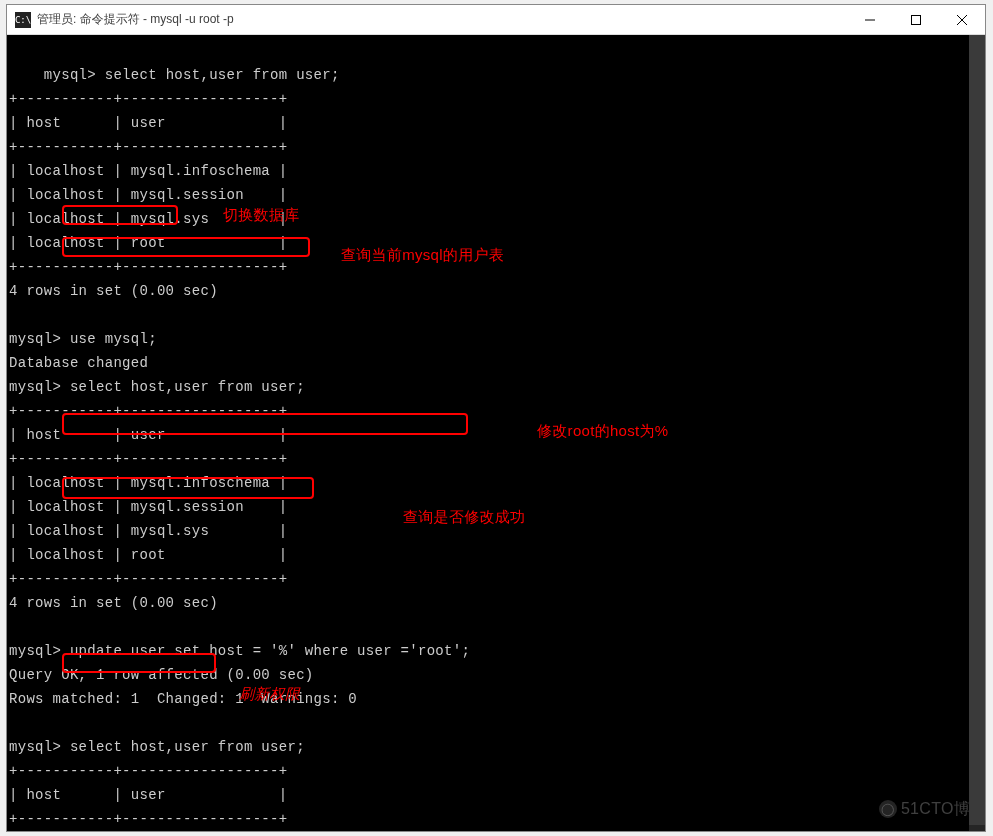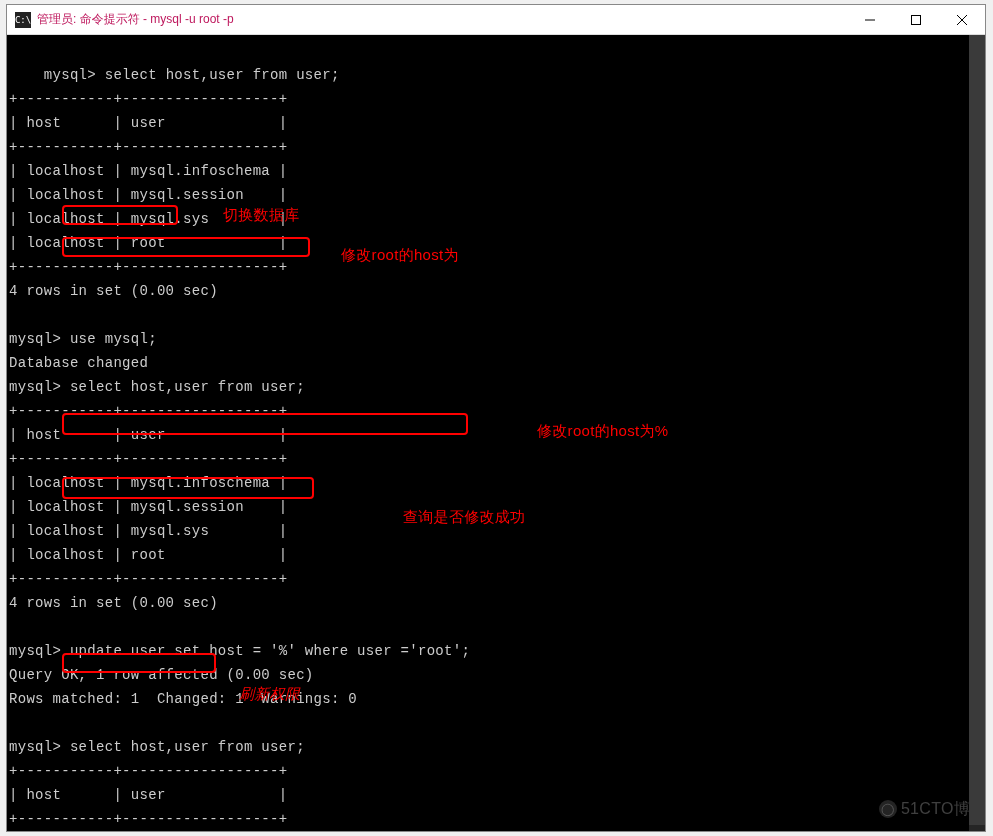--- a/index.html
+++ b/index.html
@@ -35,21 +35,21 @@
       display: inline-flex;
       align-items: center;
       justify-content: center;
       color: #fff;
       font-size: 9px;
       font-family: monospace;
     }
     .titlebar-title {
       margin-left: 6px;
       font-size: 12px;
-      color: #be185d;
+      color: #404040;
       flex: 1;
     }
     .titlebar-buttons {
       display: flex;
       height: 100%;
     }
     .titlebar-btn {
       width: 46px;
       height: 30px;
       display: flex;
@@ -193,21 +193,21 @@
 
     <div class="scrollbar-track">
       <div class="scrollbar-thumb"></div>
     </div>
 
     
     <div class="annotation-box" style="left:55px; top:170px; width:116px; height:20px;"></div>
     <div class="annotation-label" style="left:216px; top:168px;">切换数据库</div>
 
     <div class="annotation-box" style="left:55px; top:202px; width:248px; height:20px;"></div>
-    <div class="annotation-label" style="left:334px; top:208px;">修改root的host为</div>
+    <div class="annotation-label" style="left:334px; top:208px;">查询当前mysql的用户表</div>
 
     <div class="annotation-box" style="left:55px; top:378px; width:406px; height:22px;"></div>
     <div class="annotation-label" style="left:494px; top:384px;margin-left:36px;">修改root的host为%</div>
 
     <div class="annotation-box" style="left:55px; top:442px; width:252px; height:22px;"></div>
     <div class="annotation-label" style="left:352px; top:470px;margin-left:44px;">查询是否修改成功</div>
 
     <div class="annotation-box" style="left:55px; top:618px; width:154px; height:20px;"></div>
     <div class="annotation-label" style="left:232px; top:647px;font-style:italic;">刷新权限</div>
 

